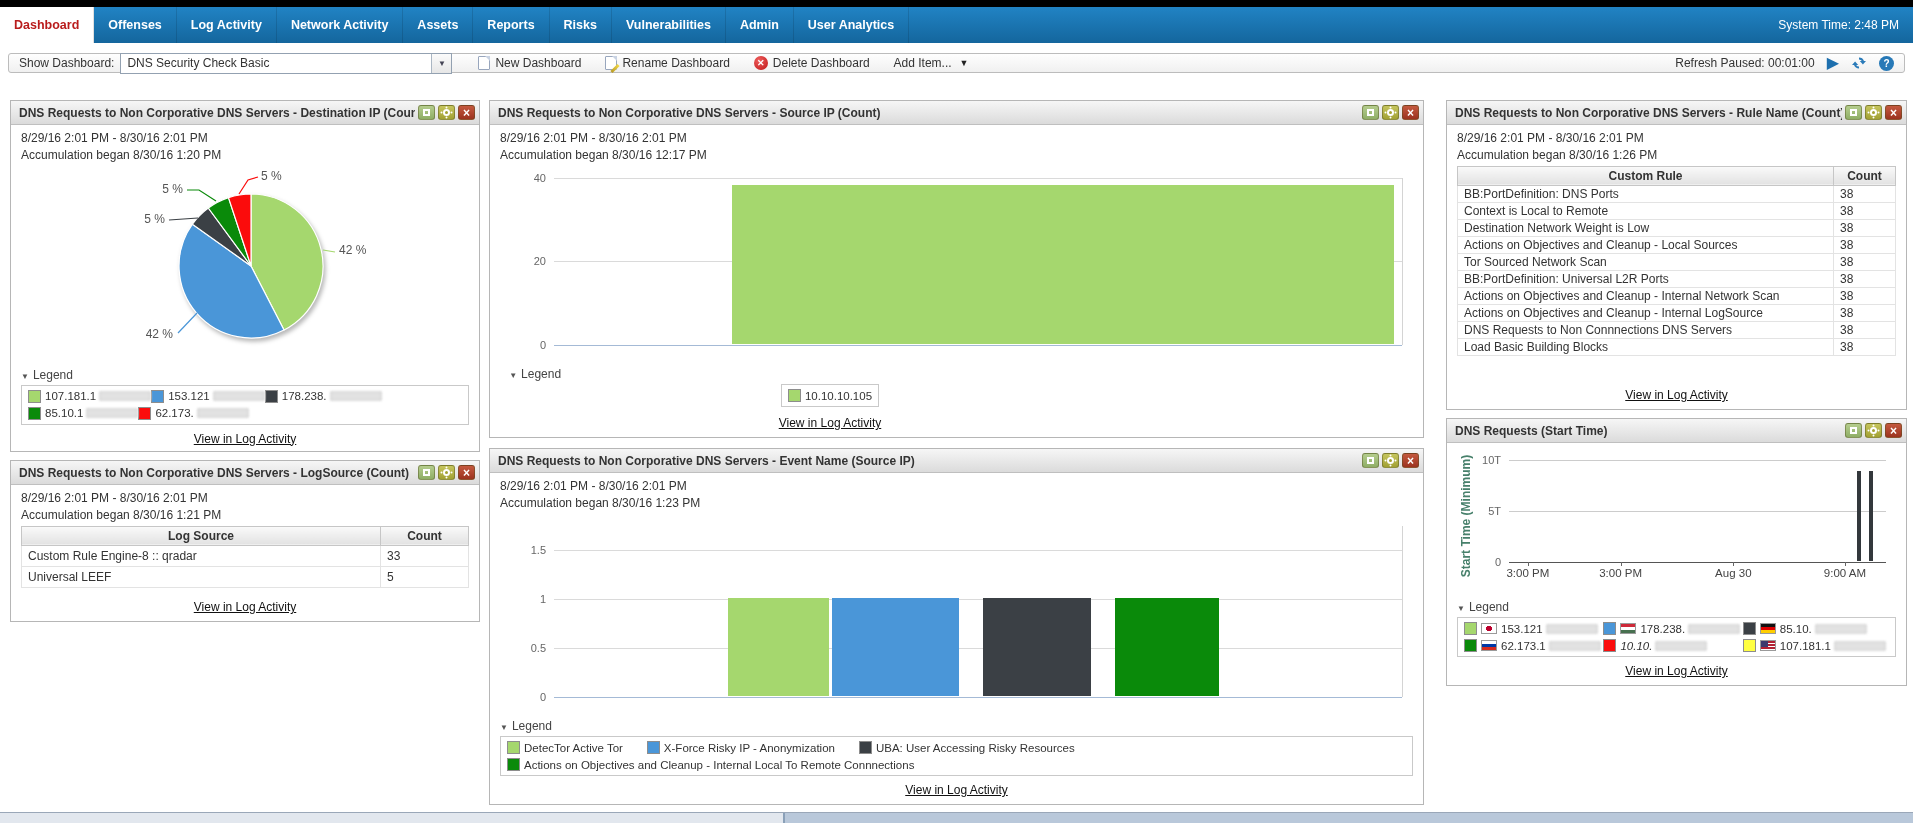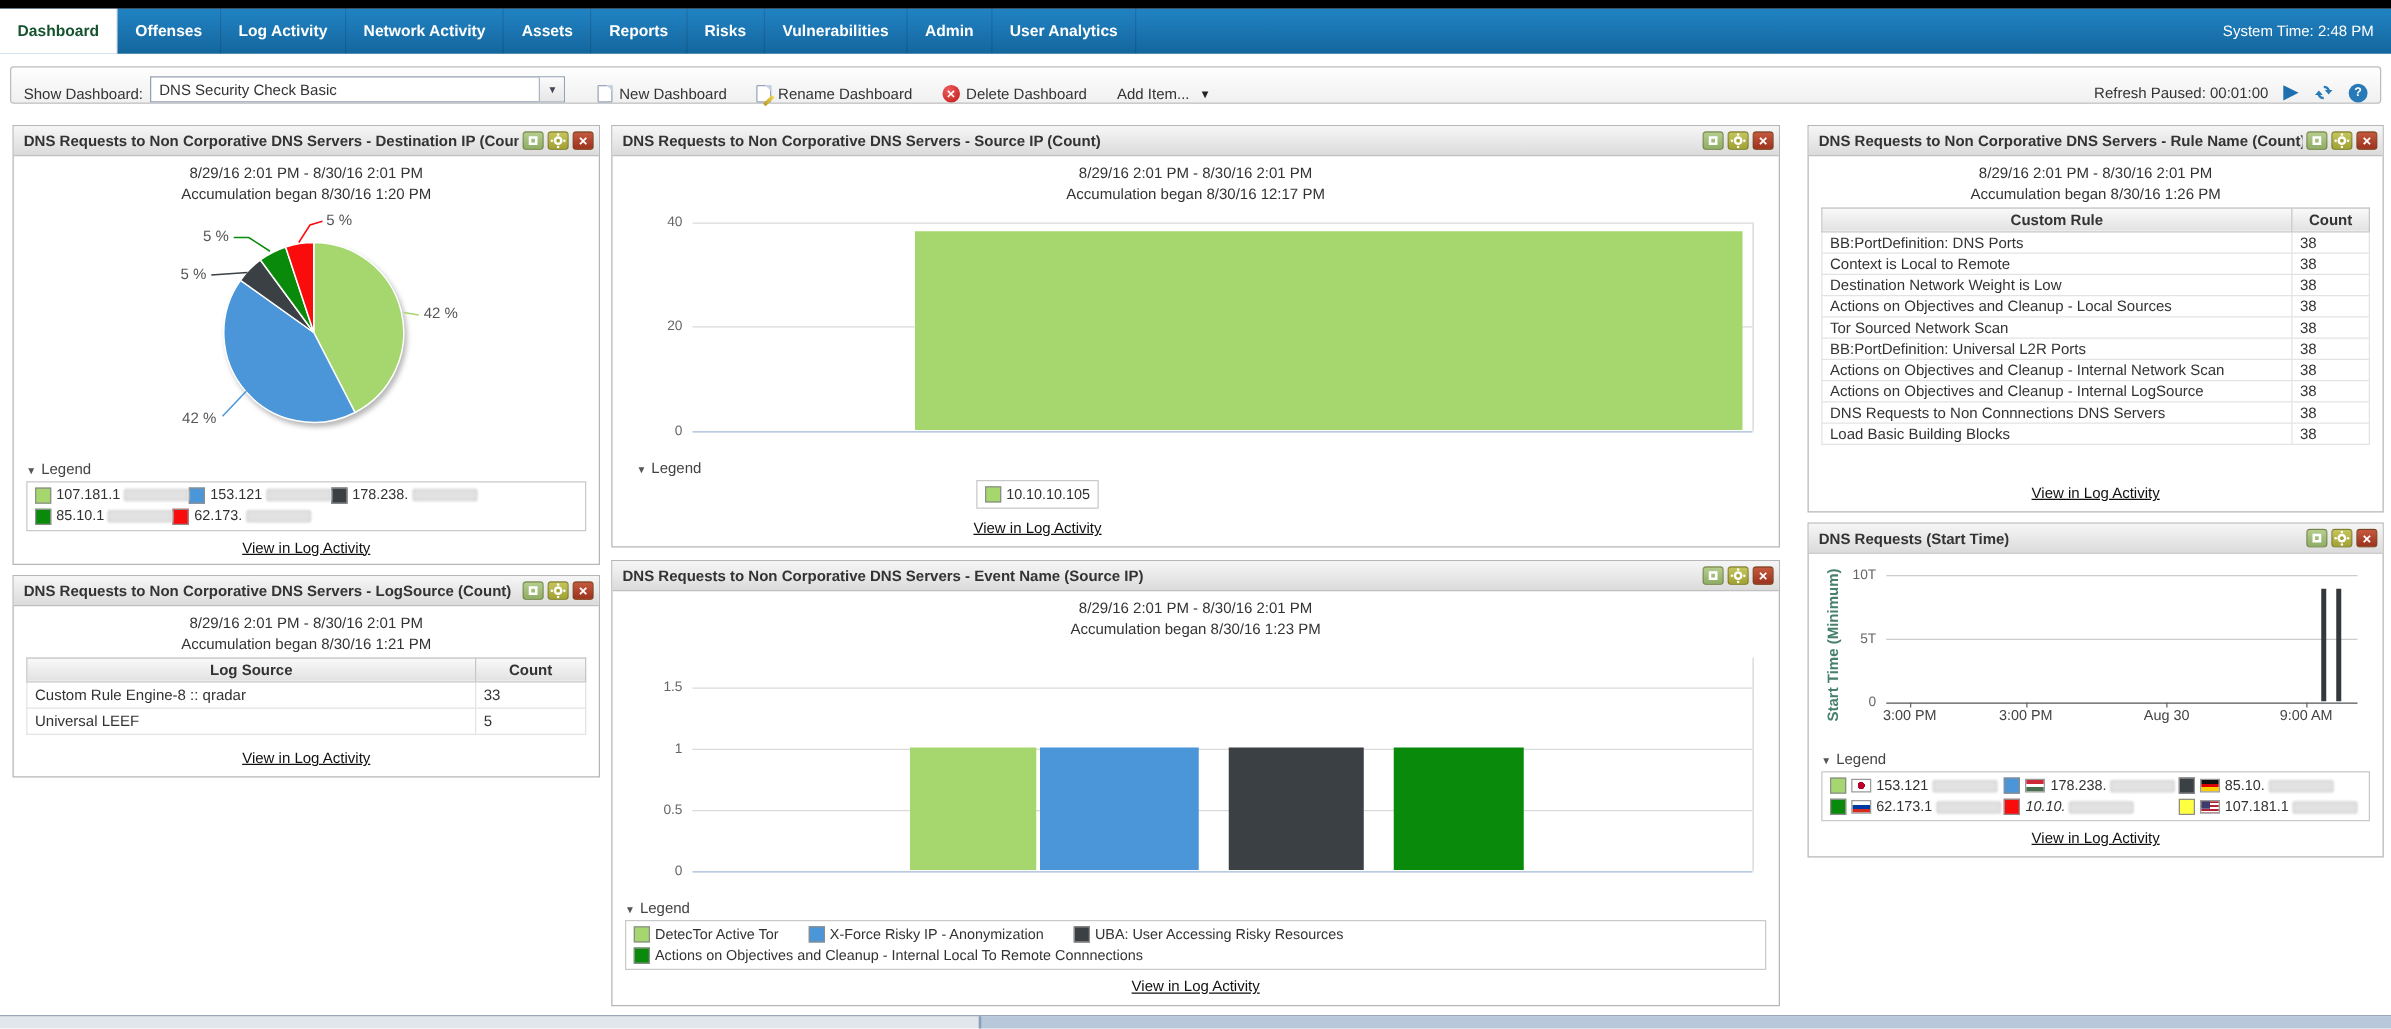--- a/index.html
+++ b/index.html
@@ -4,25 +4,25 @@
 <title>QRadar Dashboard</title>
 <style>
   *{box-sizing:border-box;margin:0;padding:0}
   body{margin:0;background:#fff;font-family:"Liberation Sans",sans-serif}
   .page{position:relative;width:1913px;height:823px;background:#fff;overflow:hidden;font-family:"Liberation Sans",sans-serif}
 
   
   .topstrip{position:absolute;top:0;left:0;width:100%;height:7px;background:#000}
   .navbar{position:absolute;top:7px;left:0;width:100%;height:36px;background:linear-gradient(#2183c4,#14669d);display:flex;align-items:stretch}
   .tab{padding:0 14px;line-height:36px;color:#fff;font-weight:bold;font-size:12.5px;cursor:pointer;border-right:1px solid rgba(0,0,0,.12)}
-  .tab.active{background:#fff;color:#14532d}
+  .tab.active{background:#fff;color:#b91c1c}
   .systime{margin-left:auto;color:#fff;font-size:12px;display:flex;align-items:center;padding-right:14px;white-space:nowrap}
 
   
-  .toolbar{position:absolute;top:53px;left:8px;width:1897px;height:30px;border:1px solid #bcbcbc;border-radius:3px;background:linear-gradient(#fefefe,#f0f0f0);display:flex;align-items:flex-end;padding:0 10px;font-size:12px;color:#333}
+  .toolbar{position:absolute;top:53px;left:8px;width:1897px;height:20px;border:1px solid #bcbcbc;border-radius:3px;background:linear-gradient(#fefefe,#f0f0f0);display:flex;align-items:center;padding:0 10px;font-size:12px;color:#333}
   .select{width:332px;height:21px;border:1px solid #93a1b1;background:#fff;display:flex;align-items:center;margin:0 26px 0 6px;cursor:pointer}
   .select .val{padding:0 6px;flex:1;font-size:12px;white-space:nowrap;overflow:hidden}
   .select .arr{width:20px;height:100%;border-left:1px solid #aab6c3;background:linear-gradient(#fbfbfb,#e6e6e6);display:flex;align-items:center;justify-content:center;font-size:8px;color:#445}
   .tbtn{display:flex;align-items:center;gap:5px;margin-right:24px;cursor:pointer;white-space:nowrap}
   .ic-page{width:12px;height:14px;background:#fff;border:1px solid #98a6bd;border-radius:1px;position:relative;flex:none}
   .ic-page:before{content:'';position:absolute;top:-1px;right:-1px;border-style:solid;border-width:0 5px 5px 0;border-color:transparent #c8d2e2 transparent transparent}
   .ic-page.rn:after{content:'';position:absolute;right:-4px;bottom:-1px;width:10px;height:3px;background:linear-gradient(90deg,#b89a26,#f2d846);transform:rotate(-45deg)}
   .ic-del{width:14px;height:14px;border-radius:50%;background:radial-gradient(circle at 35% 30%,#ee5c5c,#bf1717);color:#fff;font-size:9px;font-weight:bold;display:flex;align-items:center;justify-content:center;flex:none}
   .addv{font-size:9px;margin-left:3px;color:#222}
   .rright{margin-left:auto;display:flex;align-items:center;gap:12px}
@@ -36,21 +36,21 @@
   .ptitle{font-weight:bold;font-size:12px;color:#333;white-space:nowrap;overflow:hidden}
   .picons{display:flex;align-items:center;flex:none}
   .pi{width:17px;height:15px;border-radius:3px;margin-left:3px;display:flex;align-items:center;justify-content:center;border:1px solid rgba(80,80,30,.45);cursor:pointer}
   .pi-copy{background:linear-gradient(#b5cd8e,#8fae66)}
   .pi-copy .sq{width:7px;height:7px;border:2px solid #fff}
   .pi-gear{background:linear-gradient(#c6c55e,#a2a133)}
   .gear{width:7px;height:7px;border-radius:50%;background:#fff;position:relative;box-shadow:0 -5px 0 -2.5px #fff,0 5px 0 -2.5px #fff,5px 0 0 -2.5px #fff,-5px 0 0 -2.5px #fff}
   .gear:after{content:'';position:absolute;left:2px;top:2px;width:3px;height:3px;border-radius:50%;background:#a2a133}
   .pi-close{background:linear-gradient(#c4593f,#9c331f);color:#fff;font-weight:bold;font-size:12px;line-height:1}
   .pbody{padding:5px 10px 4px;display:flex;flex-direction:column;height:calc(100% - 24px)}
-  .dates{font-size:12px;color:#333;text-align:center;line-height:1.4;flex:none}
+  .dates{font-size:12px;color:#333;text-align:left;line-height:1.4;flex:none}
   .plink{text-align:center;margin-top:auto;padding:4px 0 2px;flex:none}
   a.vlink{color:#111;text-decoration:underline;font-size:12px;cursor:pointer}
 
   
   .legend-head{font-size:12px;color:#444;margin:4px 0 3px;flex:none;cursor:pointer}
   .tri{font-size:8px;color:#555;margin-right:4px}
   .legend-box{border:1px solid #c9c9c9;background:#fff;padding:4px 6px;font-size:11.5px;color:#333;display:flex;flex-wrap:wrap;row-gap:4px;flex:none}
   .li{display:flex;align-items:center}
   .sw{width:13px;height:13px;border:1px solid #8d8d8d;margin-right:4px;flex:none}
   .ltx{white-space:nowrap}

